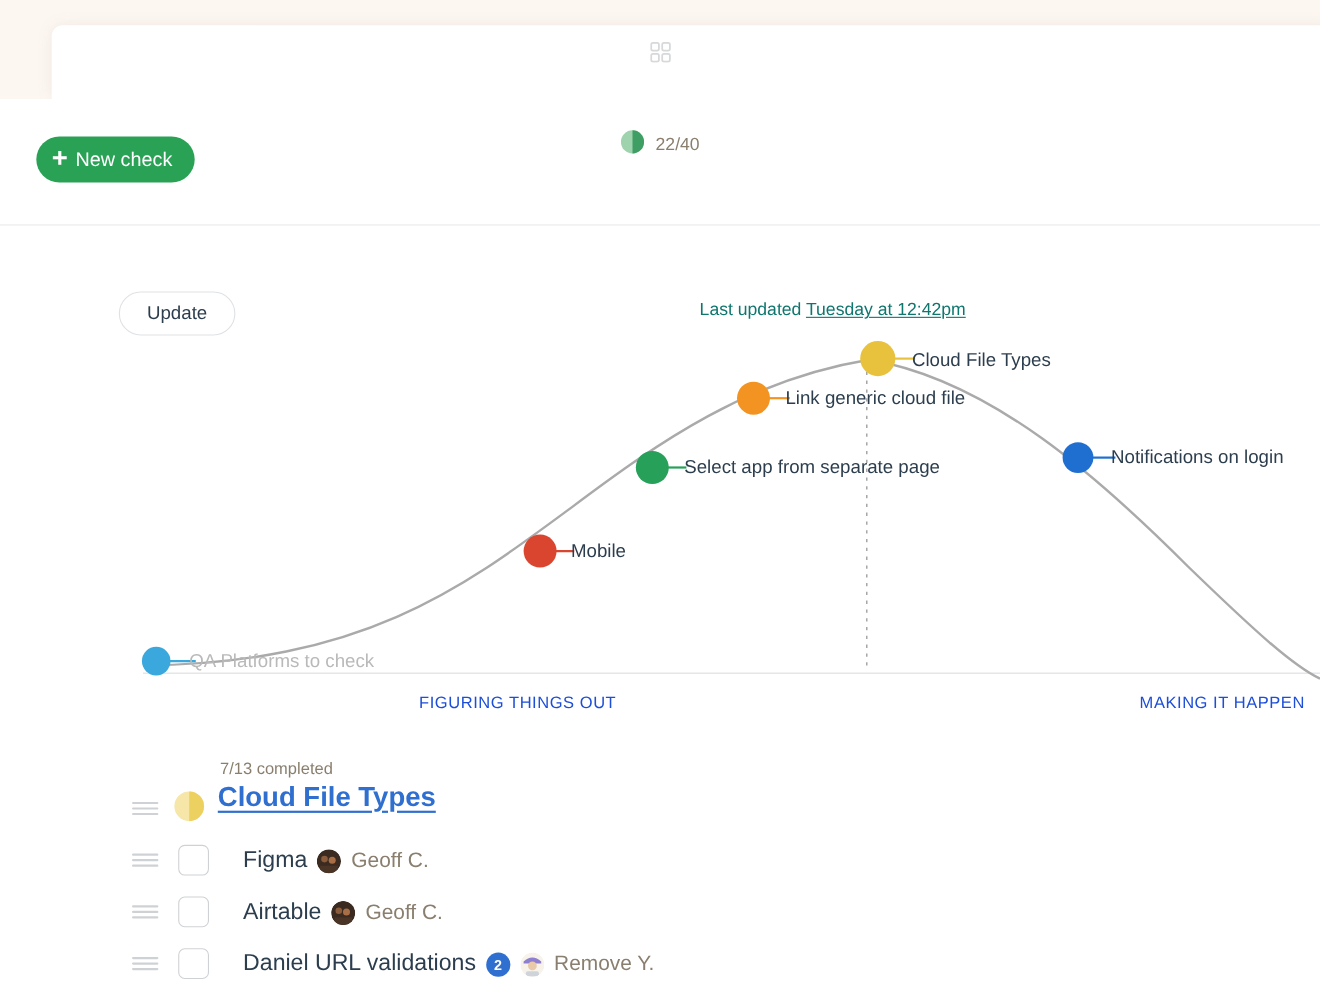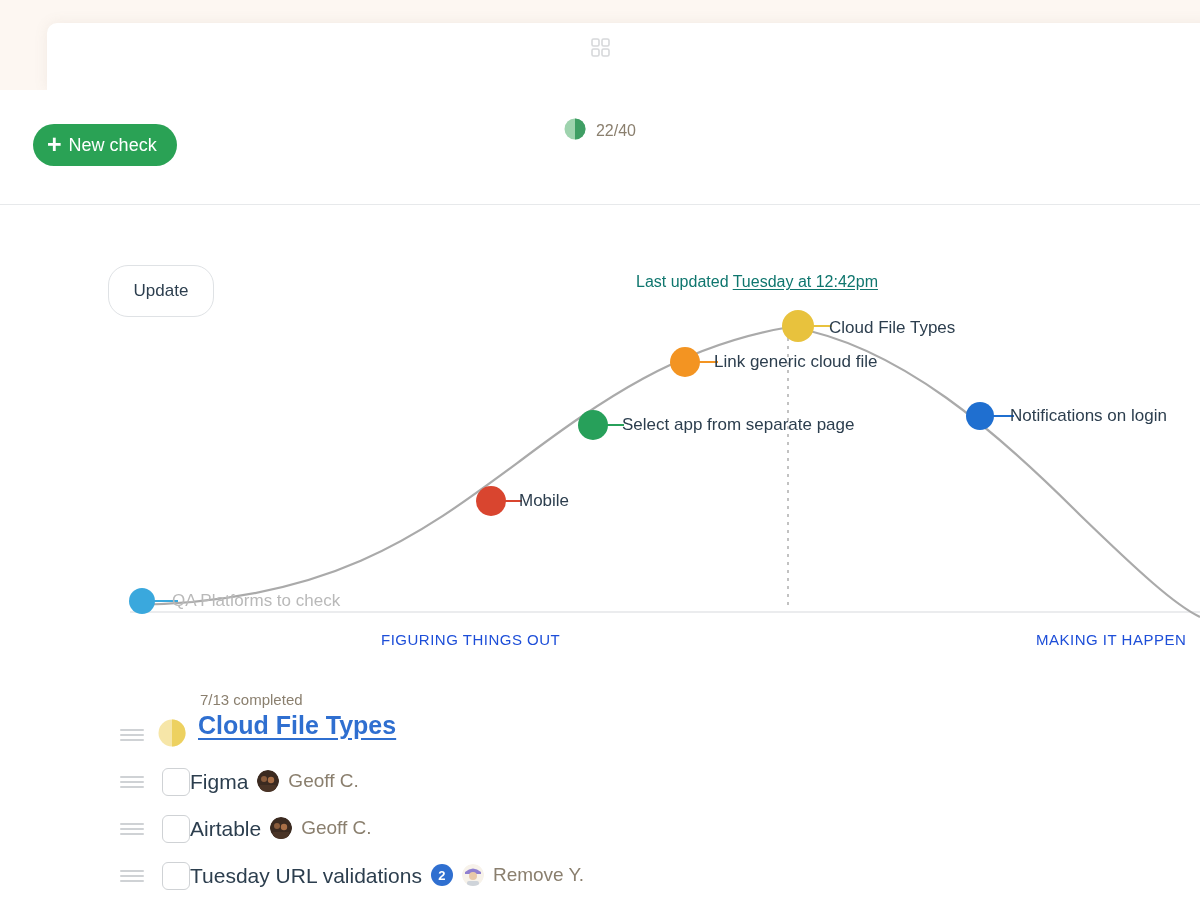--- a/index.html
+++ b/index.html
@@ -54,21 +54,21 @@
     position: absolute; left: 0; right: 0; top: 28px;
     display: flex; align-items: center; justify-content: center; gap: 13px;
   }
   .page-title { font-size: 42px; font-weight: bold; color: #2c3e4e; letter-spacing: -0.8px; }
   .title-count { font-size: 16px; color: #8a7f6e; margin-left: -3px; }
 
   
   .chart-area { position: absolute; left: 0; top: 205px; width: 1200px; height: 460px; }
   .update-btn {
     position: absolute; left: 108px; top: 60px;
-    width: 106px; height: 52px;
+    width: 106px; height: 40px;
     background: #fff; border: 1px solid #dfe2e5; border-radius: 20px;
     color: #2c3e4e; font-size: 17px; font-family: "Liberation Sans", sans-serif;
     cursor: pointer;
   }
   .last-updated {
     position: absolute; left: 636px; top: 68px;
     font-size: 16px; color: #0f766e; white-space: nowrap;
   }
   .last-updated u { text-decoration: underline; text-underline-offset: 2px; }
   .chart-svg { position: absolute; left: 0; top: 0; }
@@ -99,21 +99,21 @@
     position: absolute; left: 162px;
     width: 28px; height: 28px; background: #fff;
     border: 1.5px solid #cfd2d5; border-radius: 6px; cursor: pointer;
   }
   .group-title {
     position: absolute; left: 198px;
     font-size: 25px; font-weight: bold; color: #2f6fd0;
     text-decoration: underline; text-underline-offset: 4px; white-space: nowrap;
   }
   .row-content {
-    position: absolute; left: 190px; display: flex; align-items: flex-start; gap: 9px;
+    position: absolute; left: 221px; display: flex; align-items: flex-end; gap: 9px;
     white-space: nowrap;
   }
   .task-name { font-size: 21px; color: #2c3e4e; }
   .assignee { font-size: 19px; color: #8a7f6e; }
   .count-badge {
     width: 22px; height: 22px; border-radius: 50%; background: #2f6fd0;
     color: #fff; font-size: 13px; font-weight: bold;
     display: flex; align-items: center; justify-content: center;
   }
   .avatar { width: 22px; height: 22px; border-radius: 50%; overflow: hidden; flex: none; }
@@ -260,21 +260,21 @@
     </div>
 
     <div class="list-row" style="top:189px;">
       <span class="drag-handle">
           <span></span>
           <span></span>
           <span></span>
         </span>
       <span class="row-checkbox"></span>
       <span class="row-content">
-        <span class="task-name">Tuesday URL validations</span>
+        <span class="task-name">Daniel URL validations</span>
         <span class="count-badge">2</span>
         <span class="avatar">
           <svg width="22" height="22" viewBox="0 0 22 22">
             <circle cx="11" cy="11" r="11" fill="#f7f2ea"></circle>
             <path d="M3 8 Q11 1 19 8 L19 10 L3 10 Z" fill="#8f7fd0"></path>
             <circle cx="11" cy="12" r="4" fill="#e8c9a8"></circle>
             <rect x="5" y="17" width="12" height="5" rx="2" fill="#cfd4da"></rect>
           </svg>
         </span>
         <span class="assignee">Remove Y.</span>

